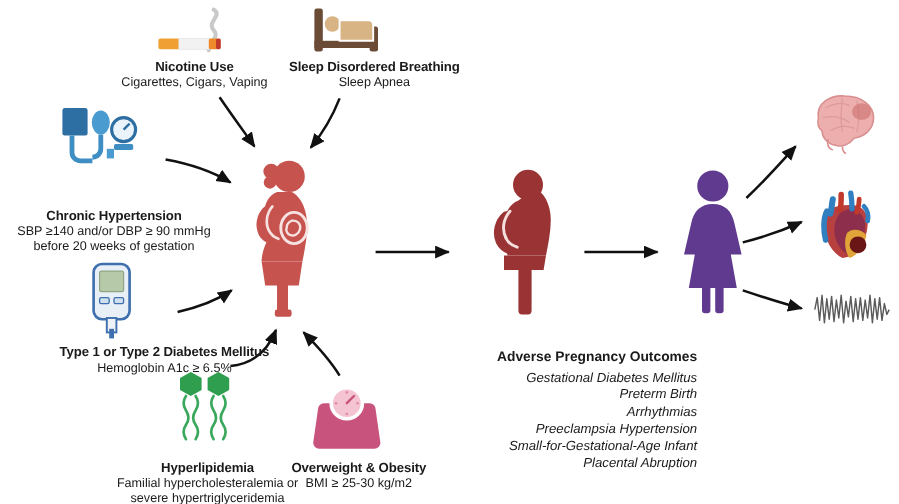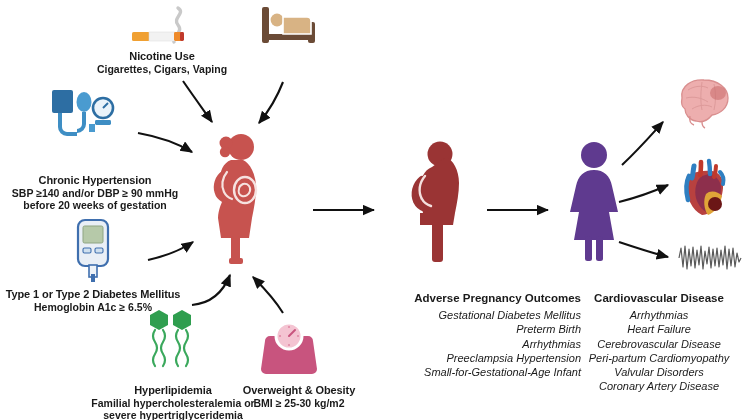--- a/index.html
+++ b/index.html
@@ -10,21 +10,21 @@
     color:#1a1a1a;
     overflow:hidden;
   }
   #stage{position:relative;width:749px;height:348px;}
 
   .abs{position:absolute;}
 
   
   .lbl{position:absolute;text-align:center;line-height:1.18;}
   .lbl .t{font-weight:bold;font-size:11px;letter-spacing:-.1px;display:block;}
-  .lbl .s{font-weight:bold;font-size:10.5px;display:block;}
+  .lbl .s{font-weight:normal;font-size:10.5px;display:block;}
   .outcome{position:absolute;text-align:center;line-height:1.30;}
   .outcome .t{font-weight:bold;font-size:11.5px;display:block;margin-bottom:2px;}
   .outcome .s{font-style:italic;font-size:11px;display:block;}
 
   svg{display:block;overflow:visible;}
 </style>
 </head>
 <body>
 
 <div id="stage">
@@ -195,28 +195,32 @@
              L21,25 L23,6 L25,29 L27,11 L29,24 L31,7 L33,28 L35,9 L37,26
              L39,8 L41,27 L43,10 L45,25 L47,6 L49,29 L51,9 L53,26 L55,8
              L57,27 L59,13 L61,22 L63,18" fill="none" stroke="#5a5a5a" stroke-width="1.2" stroke-linejoin="round"></path>
   </svg>
 
   <div class="lbl" style="left:92px;top:50px;width:140px;">
     <span class="t">Nicotine Use</span>
     <span class="s">Cigarettes, Cigars, Vaping</span>
   </div>
 
+  <div class="lbl" style="left:226px;top:50px;width:172px;">
+    <span class="t">Sleep Disordered Breathing</span>
+    <span class="s">Sleep Apnea</span>
+  </div>
 
   <div class="lbl" style="left:0px;top:146px;width:190px;margin-top:28px;">
     <span class="t">Chronic Hypertension</span>
     <span class="s">SBP ≥140 and/or  DBP ≥ 90 mmHg</span>
     <span class="s">before 20 weeks of gestation</span>
   </div>
 
-  <div class="lbl" style="left:0px;top:288px;width:186px;">
+  <div class="lbl" style="left:0px;top:288px;width:186px;padding-left:44px;">
     <span class="t">Type 1 or Type 2 Diabetes Mellitus</span>
     <span class="s">Hemoglobin A1c ≥ 6.5%</span>
   </div>
 
   <div class="lbl" style="left:78px;top:384px;width:190px;">
     <span class="t">Hyperlipidemia</span>
     <span class="s">Familial hypercholesteralemia or</span>
     <span class="s">severe hypertriglyceridemia</span>
   </div>
 
@@ -225,25 +229,17 @@
     <span class="s">BMI ≥ 25-30 kg/m2</span>
   </div>
 
   <div class="outcome" style="left:353px;top:291px;width:228px;text-align:right;">
     <span class="t">Adverse Pregnancy Outcomes</span>
     <span class="s">Gestational Diabetes Mellitus</span>
     <span class="s">Preterm Birth</span>
     <span class="s">Arrhythmias</span>
     <span class="s">Preeclampsia Hypertension</span>
     <span class="s">Small-for-Gestational-Age Infant</span>
-  </div>
-
-  <div class="outcome" style="left:570px;top:291px;width:178px;">
-    <span class="t">Cardiovascular Disease</span>
-    <span class="s">Arrhythmias</span>
-    <span class="s">Heart Failure</span>
-    <span class="s">Cerebrovascular Disease</span>
-    <span class="s">Peri-partum Cardiomyopathy</span>
-    <span class="s">Valvular Disorders</span>
-    <span class="s">Coronary Artery Disease</span>
-  </div>
+    <span class="s">Placental Abruption</span>
+  </div>
+
 
 </div>
 
 </body></html>

